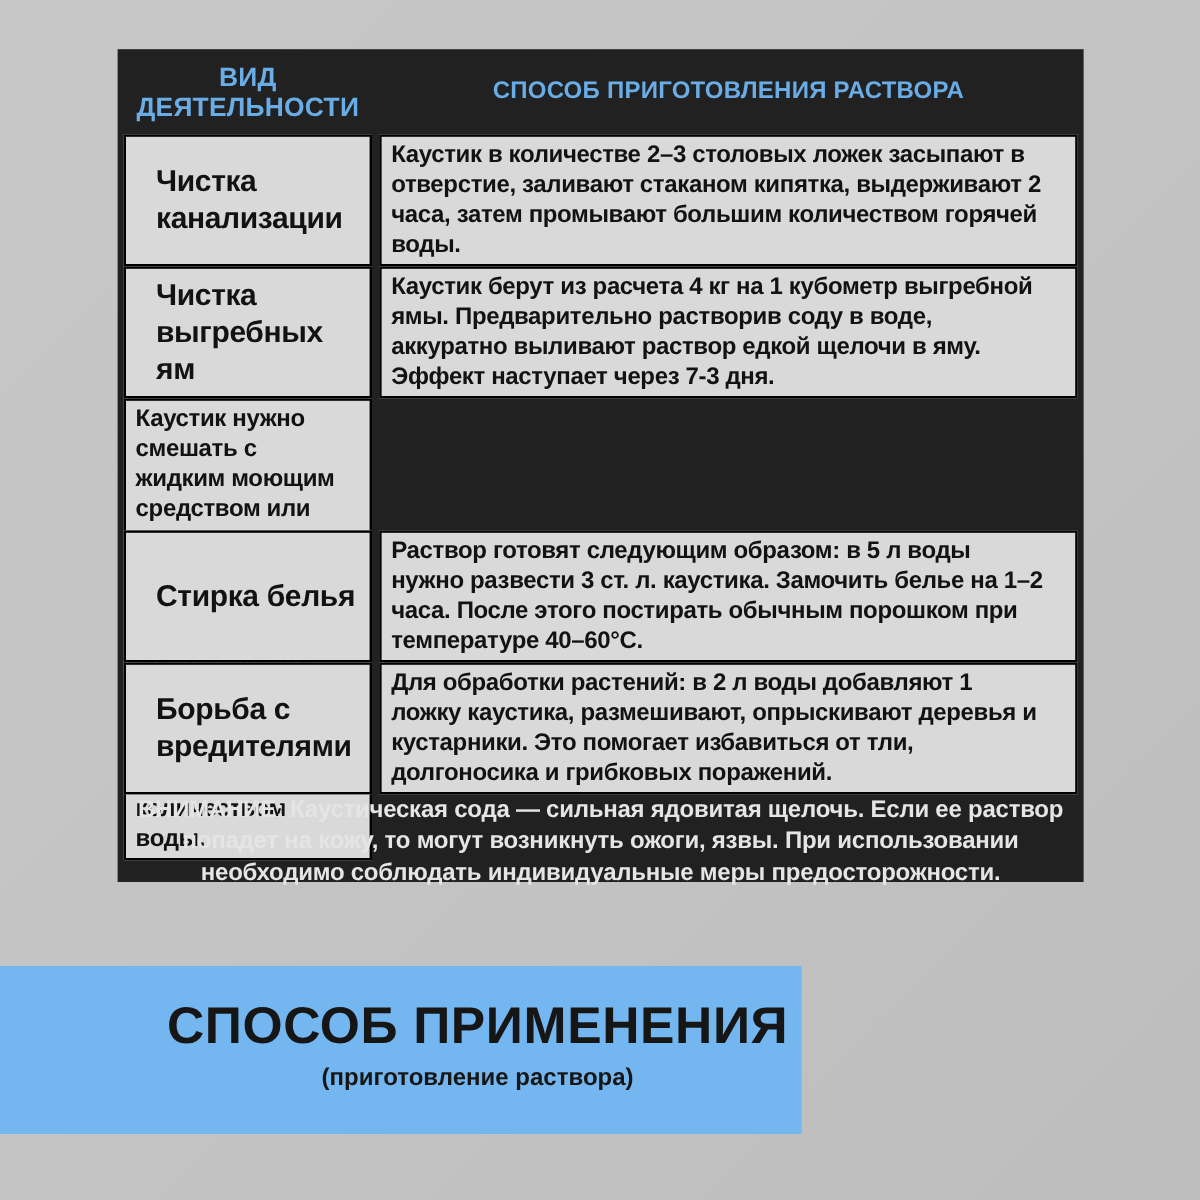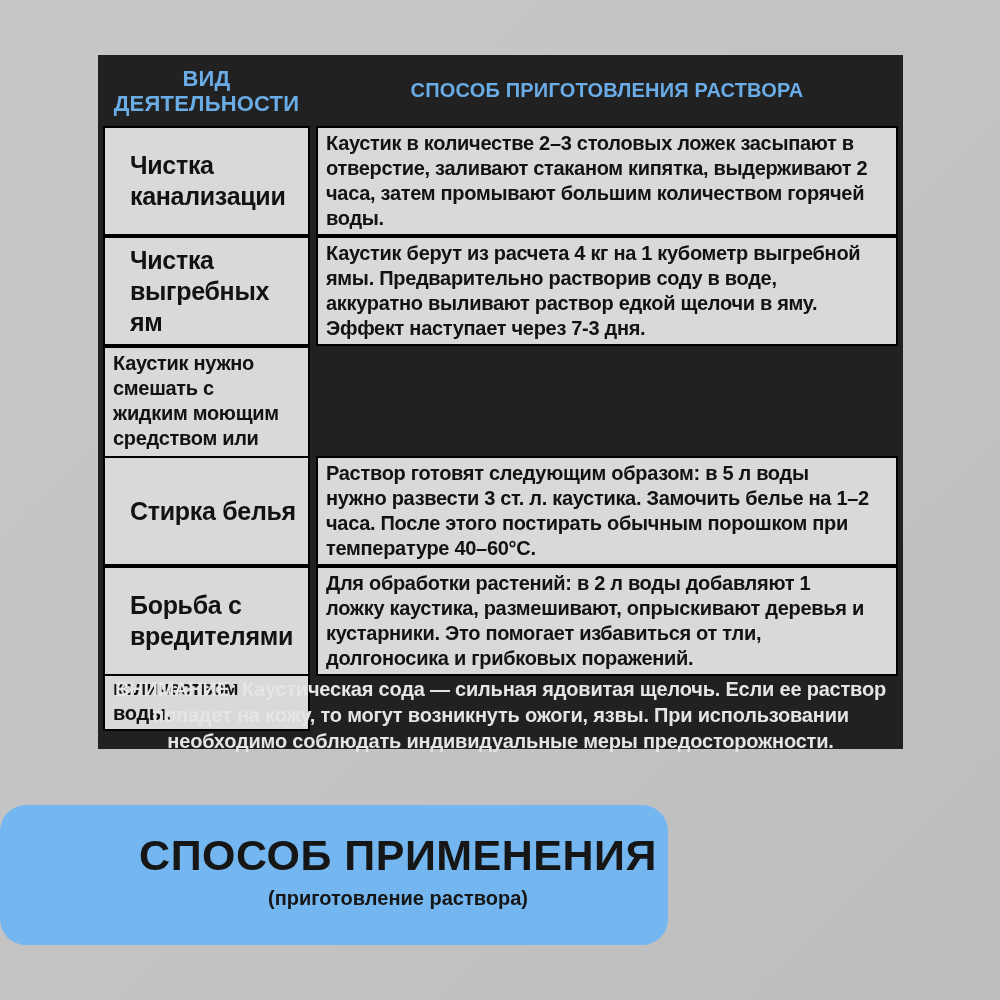--- a/index.html
+++ b/index.html
@@ -14,21 +14,21 @@
     position: relative;
     width: 1000px;
     height: 1000px;
     background: linear-gradient(135deg, #c7c7c7 0%, #c3c3c3 55%, #bdbdbd 100%);
   }
 
   
   .panel {
     position: absolute;
     left: 98px;
-    top: 55px;
+    top: 41px;
     width: 805px;
     height: 694px;
     background: #212121;
     box-sizing: border-box;
     padding: 5px;
     display: flex;
     flex-direction: column;
     gap: 5px;
   }
   .thead {
@@ -106,21 +106,20 @@
     width: 668px;
     height: 140px;
     background: #74b6f0;
     display: flex;
     flex-direction: column;
     align-items: center;
     justify-content: center;
     padding-left: 128px;
     box-sizing: border-box;
     color: #161616;
-    border-radius: 26px;
   }
   .banner-title {
     font-size: 43px;
     font-weight: 700;
     letter-spacing: 0.5px;
     line-height: 46px;
   }
   .banner-subtitle {
     font-size: 20px;
     font-weight: 700;

